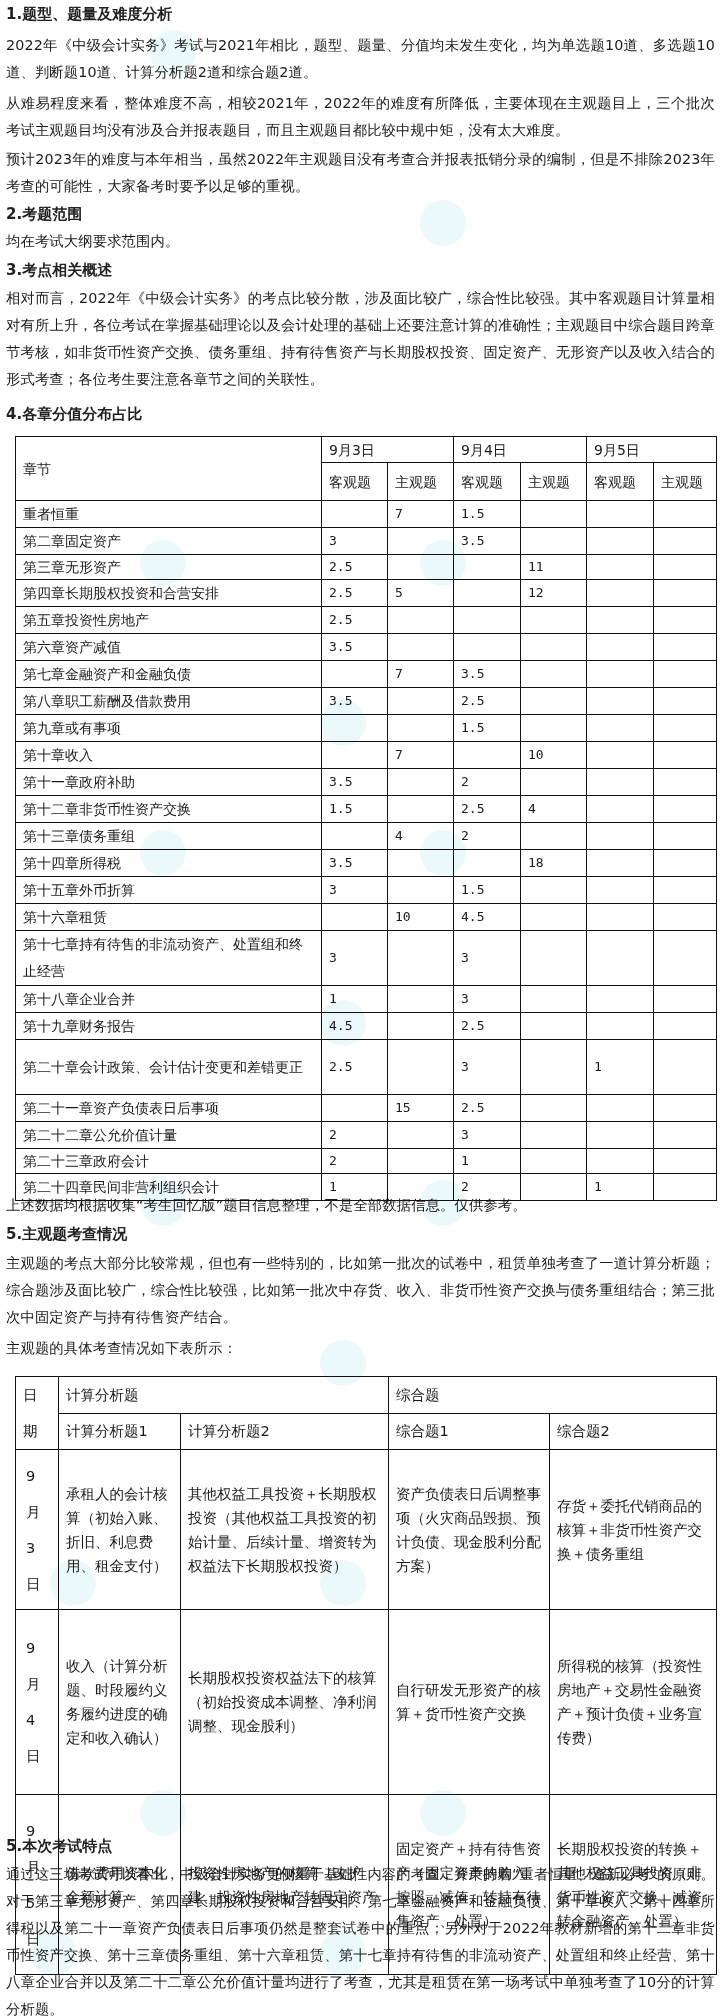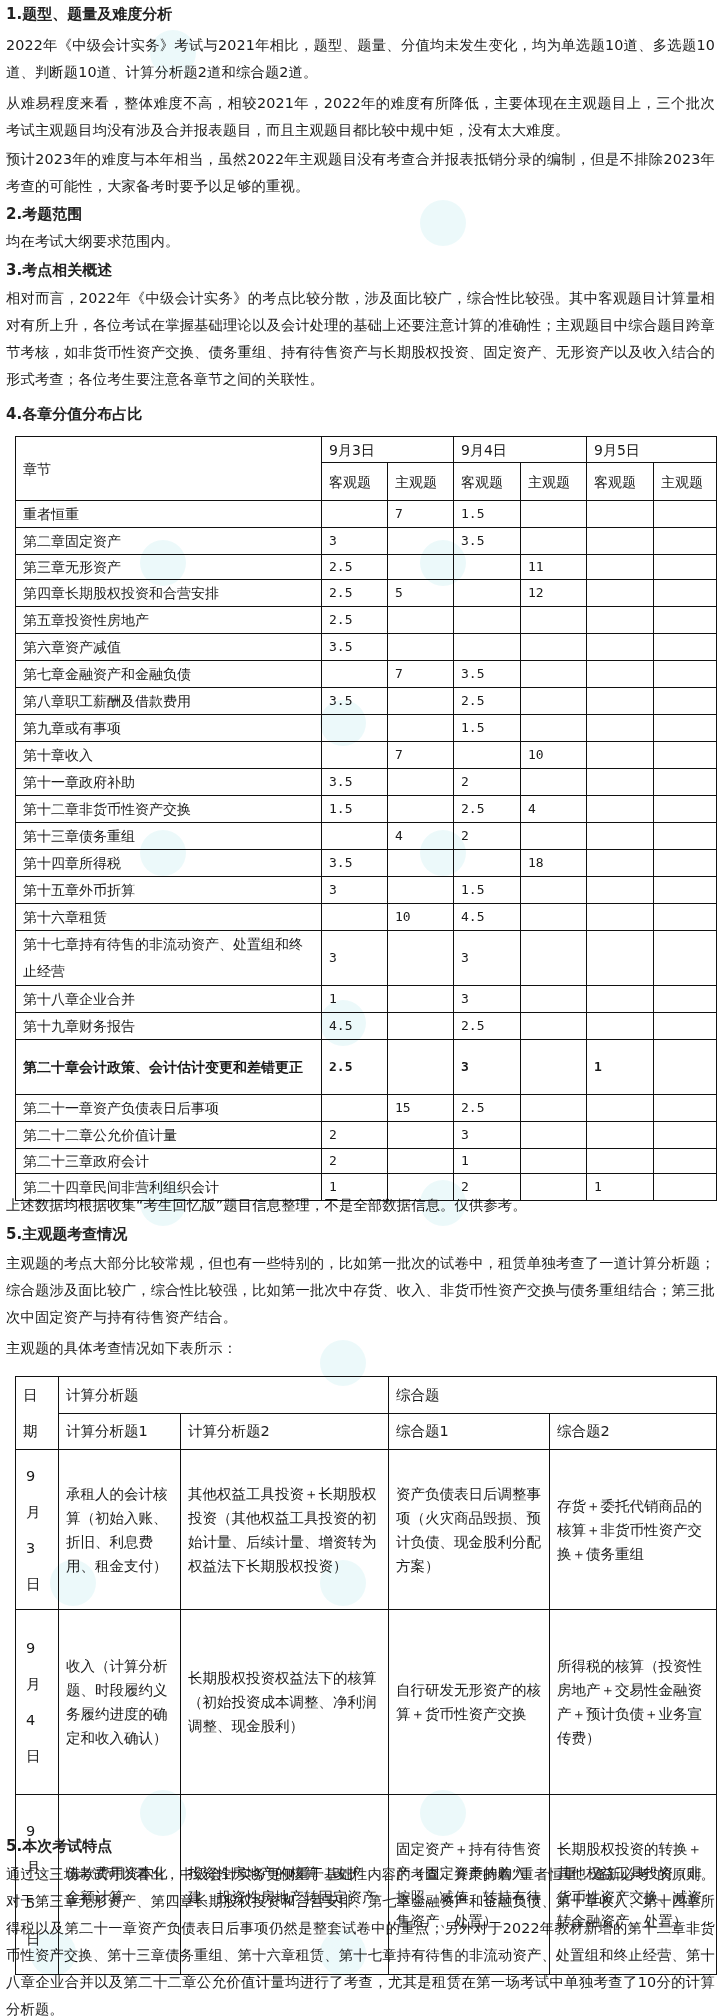--- a/index.html
+++ b/index.html
@@ -298,21 +298,21 @@
         </tr>
         <tr style="height: 27px;">
           <td>第十九章财务报告</td>
           <td style="font-family: &quot;DejaVu Sans Mono&quot;, &quot;Liberation Mono&quot;, monospace; font-size: 13px;">4.5</td>
           <td style="font-family: &quot;DejaVu Sans Mono&quot;, &quot;Liberation Mono&quot;, monospace; font-size: 13px;"></td>
           <td style="font-family: &quot;DejaVu Sans Mono&quot;, &quot;Liberation Mono&quot;, monospace; font-size: 13px;">2.5</td>
           <td style="font-family: &quot;DejaVu Sans Mono&quot;, &quot;Liberation Mono&quot;, monospace; font-size: 13px;"></td>
           <td style="font-family: &quot;DejaVu Sans Mono&quot;, &quot;Liberation Mono&quot;, monospace; font-size: 13px;"></td>
           <td style="font-family: &quot;DejaVu Sans Mono&quot;, &quot;Liberation Mono&quot;, monospace; font-size: 13px;"></td>
         </tr>
-        <tr style="height: 55px; font-weight: bold;">
+        <tr style="height: 55px;">
           <td style="line-height: 27px;">第二十章会计政策、会计估计变更和差错更正</td>
           <td style="font-family: &quot;DejaVu Sans Mono&quot;, &quot;Liberation Mono&quot;, monospace; font-size: 13px;">2.5</td>
           <td style="font-family: &quot;DejaVu Sans Mono&quot;, &quot;Liberation Mono&quot;, monospace; font-size: 13px;"></td>
           <td style="font-family: &quot;DejaVu Sans Mono&quot;, &quot;Liberation Mono&quot;, monospace; font-size: 13px;">3</td>
           <td style="font-family: &quot;DejaVu Sans Mono&quot;, &quot;Liberation Mono&quot;, monospace; font-size: 13px;"></td>
           <td style="font-family: &quot;DejaVu Sans Mono&quot;, &quot;Liberation Mono&quot;, monospace; font-size: 13px;">1</td>
           <td style="font-family: &quot;DejaVu Sans Mono&quot;, &quot;Liberation Mono&quot;, monospace; font-size: 13px;"></td>
         </tr>
         <tr style="height: 27px;">
           <td>第二十一章资产负债表日后事项</td>

